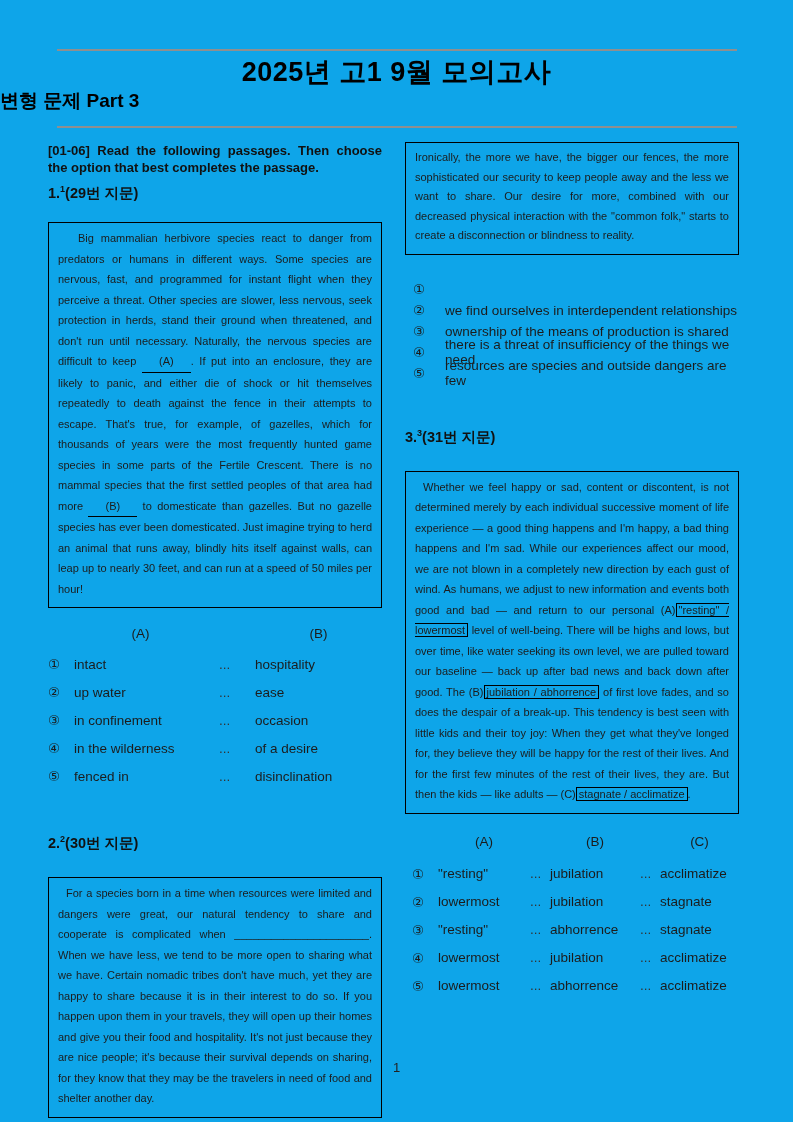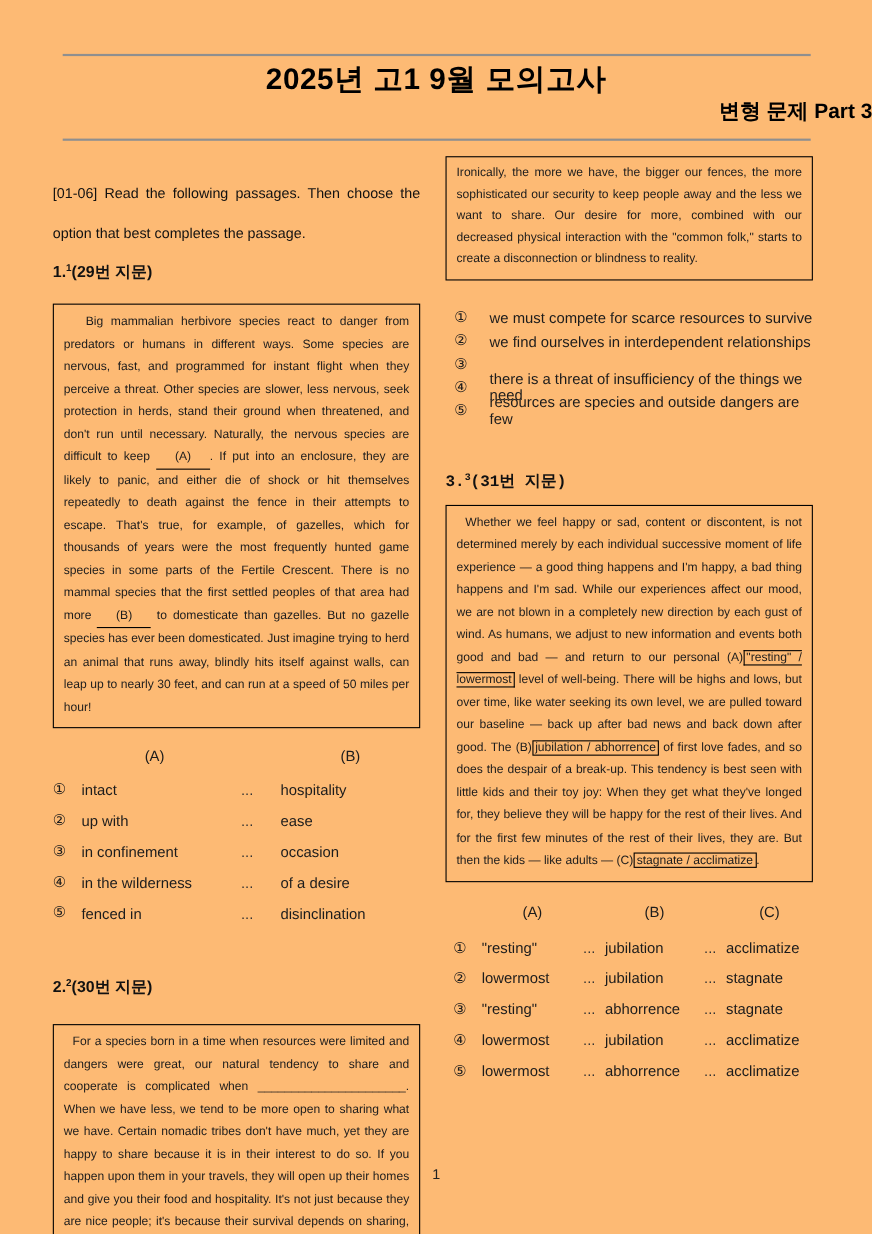--- a/index.html
+++ b/index.html
@@ -1,44 +1,44 @@
 <!DOCTYPE html>
 <html><head>
 <meta charset="utf-8">
 <style>
   html,body { margin:0; padding:0; background:#ffffff; }
   .page {
-    position:relative; width:793px; height:1122px; background:#fdba74;
+    position:relative; width:793px; height:1122px; background:#0ea5e9;
     font-family:"Liberation Sans","DejaVu Sans",sans-serif; color:#1c1c1c;
     overflow:hidden;
   }
   .rule { position:absolute; left:57px; width:680px; height:2px; background:#8f8f8f; }
   .rule-top { top:49px; }
   .rule-bottom { top:126px; }
   .title {
     position:absolute; top:54px; left:0; width:100%; text-align:center;
     font-size:27px; font-weight:bold; color:#000; letter-spacing:0.5px;
   }
   .subtitle {
-    position:absolute; top:88px; left:0; width:100%; text-align:right;
+    position:absolute; top:88px; left:0; width:100%; text-align:left;
     font-size:19px; font-weight:bold; color:#000;
   }
   .col { position:absolute; top:142px; width:334px; }
   .col-left  { left:48px; }
   .col-right { left:405px; }
 
   .instruction {
-    margin:16px 0 8px 0; font-size:13px; font-weight:normal; line-height:36px;
+    margin:0 0 8px 0; font-size:13px; font-weight:bold; line-height:17px;
     text-align:justify; color:#111;
   }
   .qlabel { font-size:14.5px; font-weight:bold; color:#111; }
   .qlabel sup { font-size:9px; vertical-align:super; line-height:0; }
   .qlabel-1 { margin:0 0 19px 0; }
   .qlabel-2 { margin:44px 0 24px 0; }
-  .qlabel-3 { margin:44px 0 12px 0;font-family:Liberation Mono, monospace; }
+  .qlabel-3 { margin:44px 0 24px 0; }
 
   .pbox {
     border:1.5px solid #000; padding:5px 9px 8px 9px;
     font-size:11px; line-height:20.5px; text-align:justify; color:#1c1c1c;
   }
   .pbox p { margin:0; }
   .indent20 { text-indent:20px; }
   .indent8  { text-indent:8px; }
   .pbox-cont { line-height:19.5px; }
 
@@ -97,21 +97,21 @@
         <span class="thead">(B)</span>
       </div>
       <div class="t1-row">
         <span>①</span>
         <span>intact</span>
         <span class="dots">...</span>
         <span>hospitality</span>
       </div>
       <div class="t1-row">
         <span>②</span>
-        <span>up with</span>
+        <span>up water</span>
         <span class="dots">...</span>
         <span>ease</span>
       </div>
       <div class="t1-row">
         <span>③</span>
         <span>in confinement</span>
         <span class="dots">...</span>
         <span>occasion</span>
       </div>
       <div class="t1-row">
@@ -138,28 +138,28 @@
 
   <div class="col col-right">
 
     <div class="pbox pbox-cont">
       <p>Ironically, the more we have, the bigger our fences, the more sophisticated our security to keep people away and the less we want to share. Our desire for more, combined with our decreased physical interaction with the "common folk," starts to create a disconnection or blindness to reality.</p>
     </div>
 
     <div class="q2-options">
       <div class="q2opt">
         <span>①</span>
-        <span>we must compete for scarce resources to survive</span>
       </div>
       <div class="q2opt">
         <span>②</span>
         <span>we find ourselves in interdependent relationships</span>
       </div>
       <div class="q2opt">
         <span>③</span>
+        <span>ownership of the means of production is shared</span>
       </div>
       <div class="q2opt">
         <span>④</span>
         <span>there is a threat of insufficiency of the things we need</span>
       </div>
       <div class="q2opt">
         <span>⑤</span>
         <span>resources are species and outside dangers are few</span>
       </div>
     </div>

